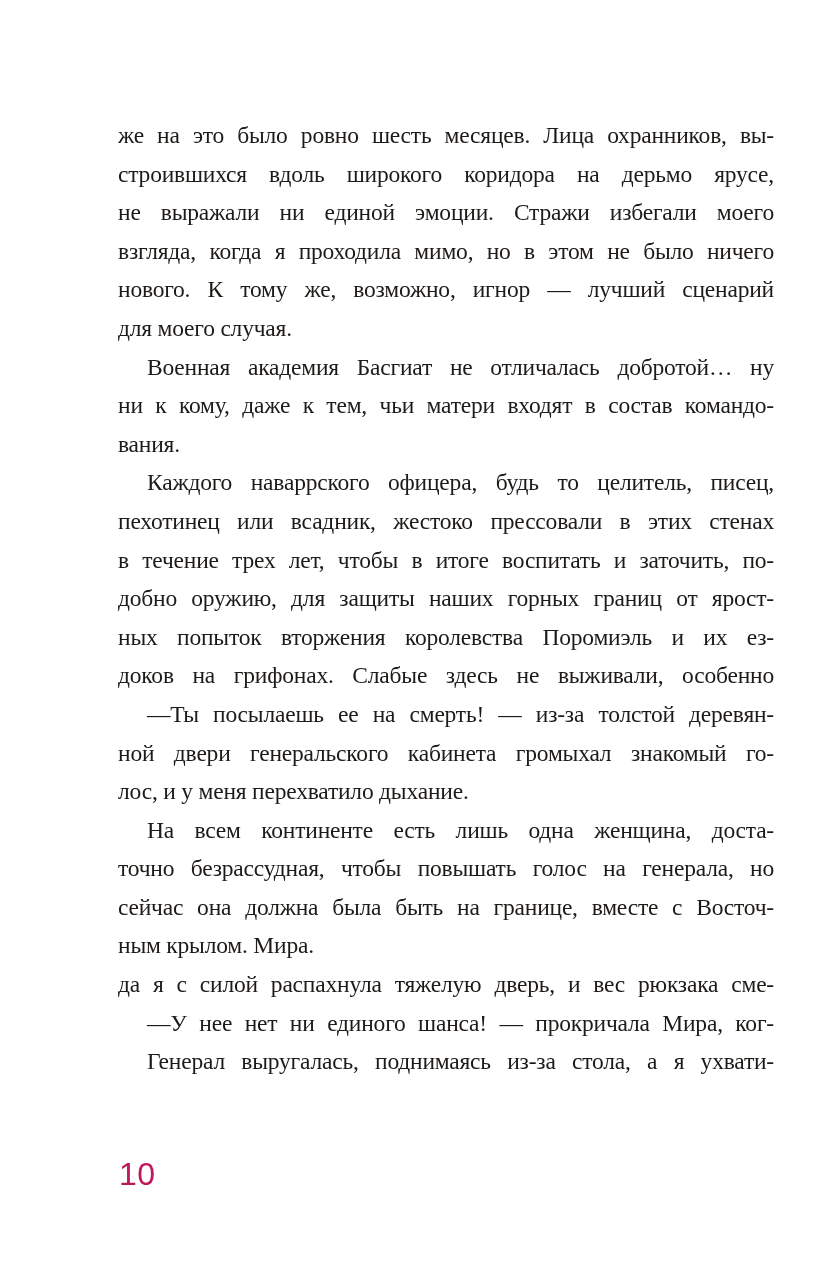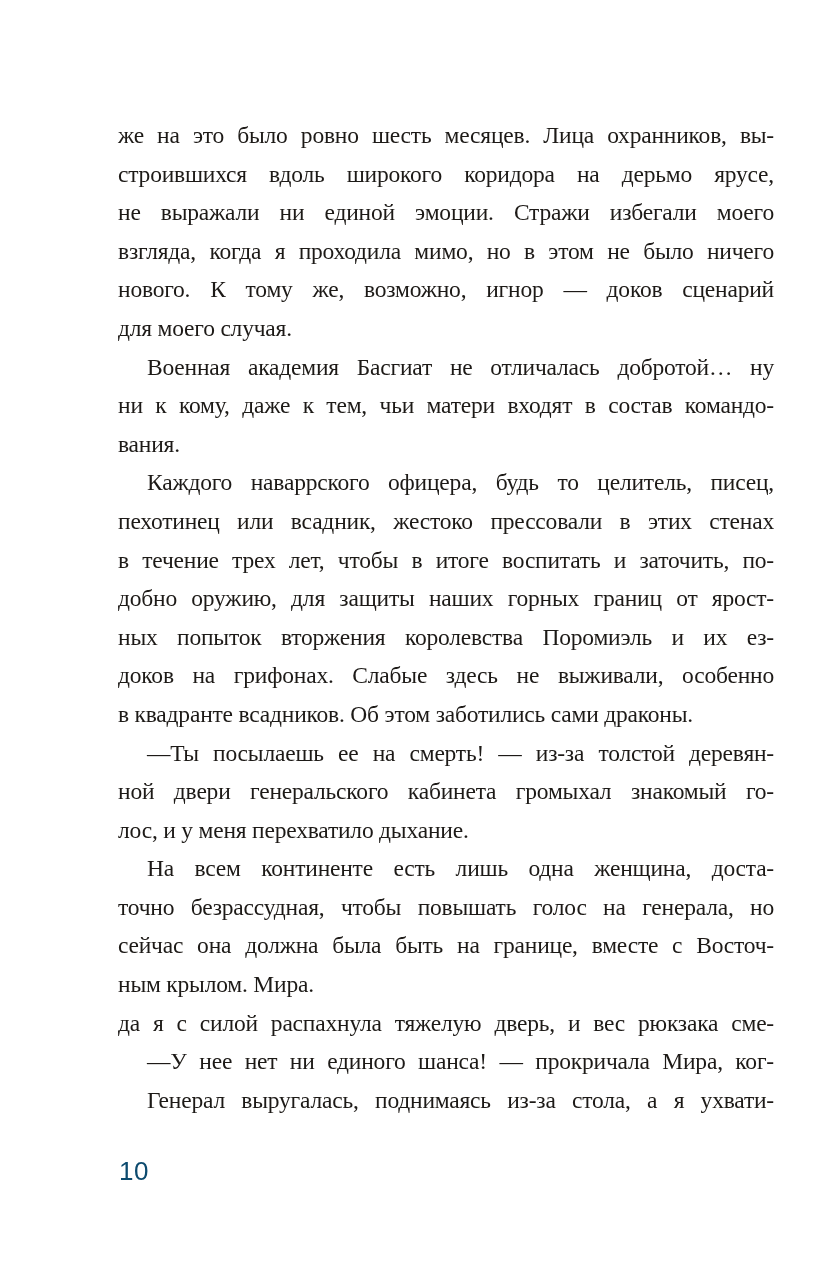--- a/index.html
+++ b/index.html
@@ -43,53 +43,52 @@
       text-align-last: left;
     }
     .line.first {
       padding-left: 29px;
     }
     .page-number {
       position: absolute;
       left: 119px;
       top: 1156px;
       font-family: "Liberation Sans", "DejaVu Sans", sans-serif;
-      font-size: 26px;
-      color: #0c4a6e;
+      font-size: 32px;
+      color: #be185d;
       letter-spacing: 0.5px;
     }
   </style>
 </head>
 <body>
 
 <div class="page">
 
   <div class="para">
     <span class="line">же на это было ровно шесть месяцев. Лица охранников, вы-</span>
     <span class="line">строившихся вдоль широкого коридора на дерьмо ярусе,</span>
     <span class="line">не выражали ни единой эмоции. Стражи избегали моего</span>
     <span class="line">взгляда, когда я проходила мимо, но в этом не было ничего</span>
-    <span class="line">нового. К тому же, возможно, игнор — доков сценарий</span>
+    <span class="line">нового. К тому же, возможно, игнор — лучший сценарий</span>
     <span class="line last">для моего случая.</span>
   </div>
 
   <div class="para">
     <span class="line first">Военная академия Басгиат не отличалась добротой… ну</span>
     <span class="line">ни к кому, даже к тем, чьи матери входят в состав командо-</span>
     <span class="line last">вания.</span>
   </div>
 
   <div class="para">
     <span class="line first">Каждого наваррского офицера, будь то целитель, писец,</span>
     <span class="line">пехотинец или всадник, жестоко прессовали в этих стенах</span>
     <span class="line">в течение трех лет, чтобы в итоге воспитать и заточить, по-</span>
     <span class="line">добно оружию, для защиты наших горных границ от ярост-</span>
     <span class="line">ных попыток вторжения королевства Поромиэль и их ез-</span>
     <span class="line">доков на грифонах. Слабые здесь не выживали, особенно</span>
-    <span class="line last">в квадранте всадников. Об этом заботились сами драконы.</span>
   </div>
 
   <div class="para">
     <span class="line first">—Ты посылаешь ее на смерть! — из-за толстой деревян-</span>
     <span class="line">ной двери генеральского кабинета громыхал знакомый го-</span>
     <span class="line last">лос, и у меня перехватило дыхание.</span>
   </div>
 
   <div class="para">
     <span class="line first">На всем континенте есть лишь одна женщина, доста-</span>

